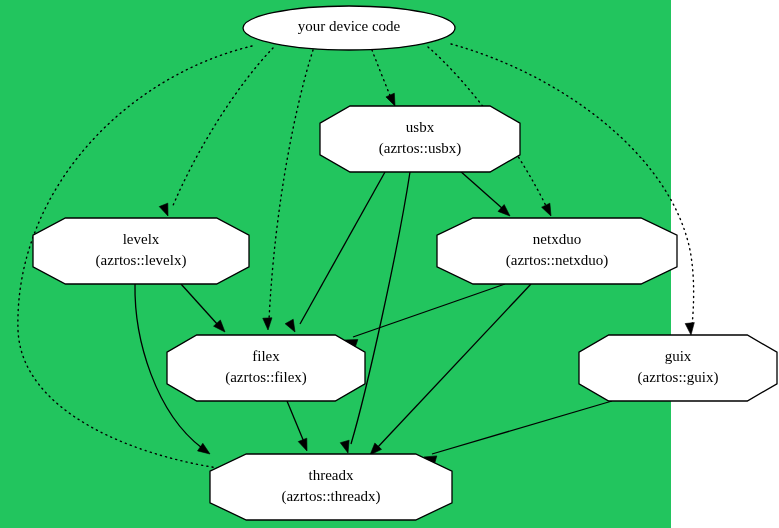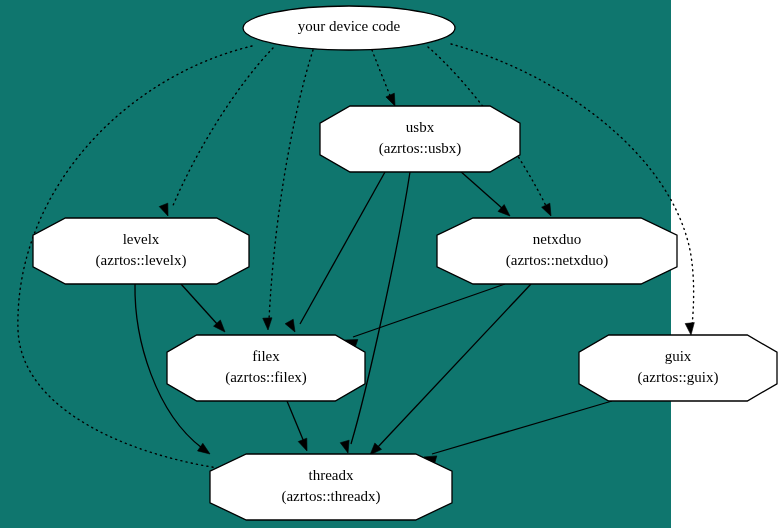--- a/index.html
+++ b/index.html
@@ -2,21 +2,21 @@
 <html><head>
 <meta charset="utf-8">
 <title>Dependency Graph</title>
 <style>
   html,body{margin:0;padding:0;background:#ffffff;}
   body{
     width:779px;height:528px;overflow:hidden;
     font-family:"Liberation Serif","DejaVu Serif",serif;
     color:#000000;
   }
-  #graph-root{position:relative;width:671px;height:528px;background:#0f766e;text-align:right;}
+  #graph-root{position:relative;width:671px;height:528px;background:#22c55e;text-align:right;}
   #graph-svg{position:absolute;left:0;top:0;width:779px;height:528px;display:block;}
   .node-label{
     font-family:"Liberation Serif","DejaVu Serif",serif;
     font-size:15px;
     fill:#000000;
     text-anchor:middle;
     dominant-baseline:middle;
     white-space:pre;
   }
   .node-shape{fill:#ffffff;stroke:#000000;stroke-width:1.3;}

